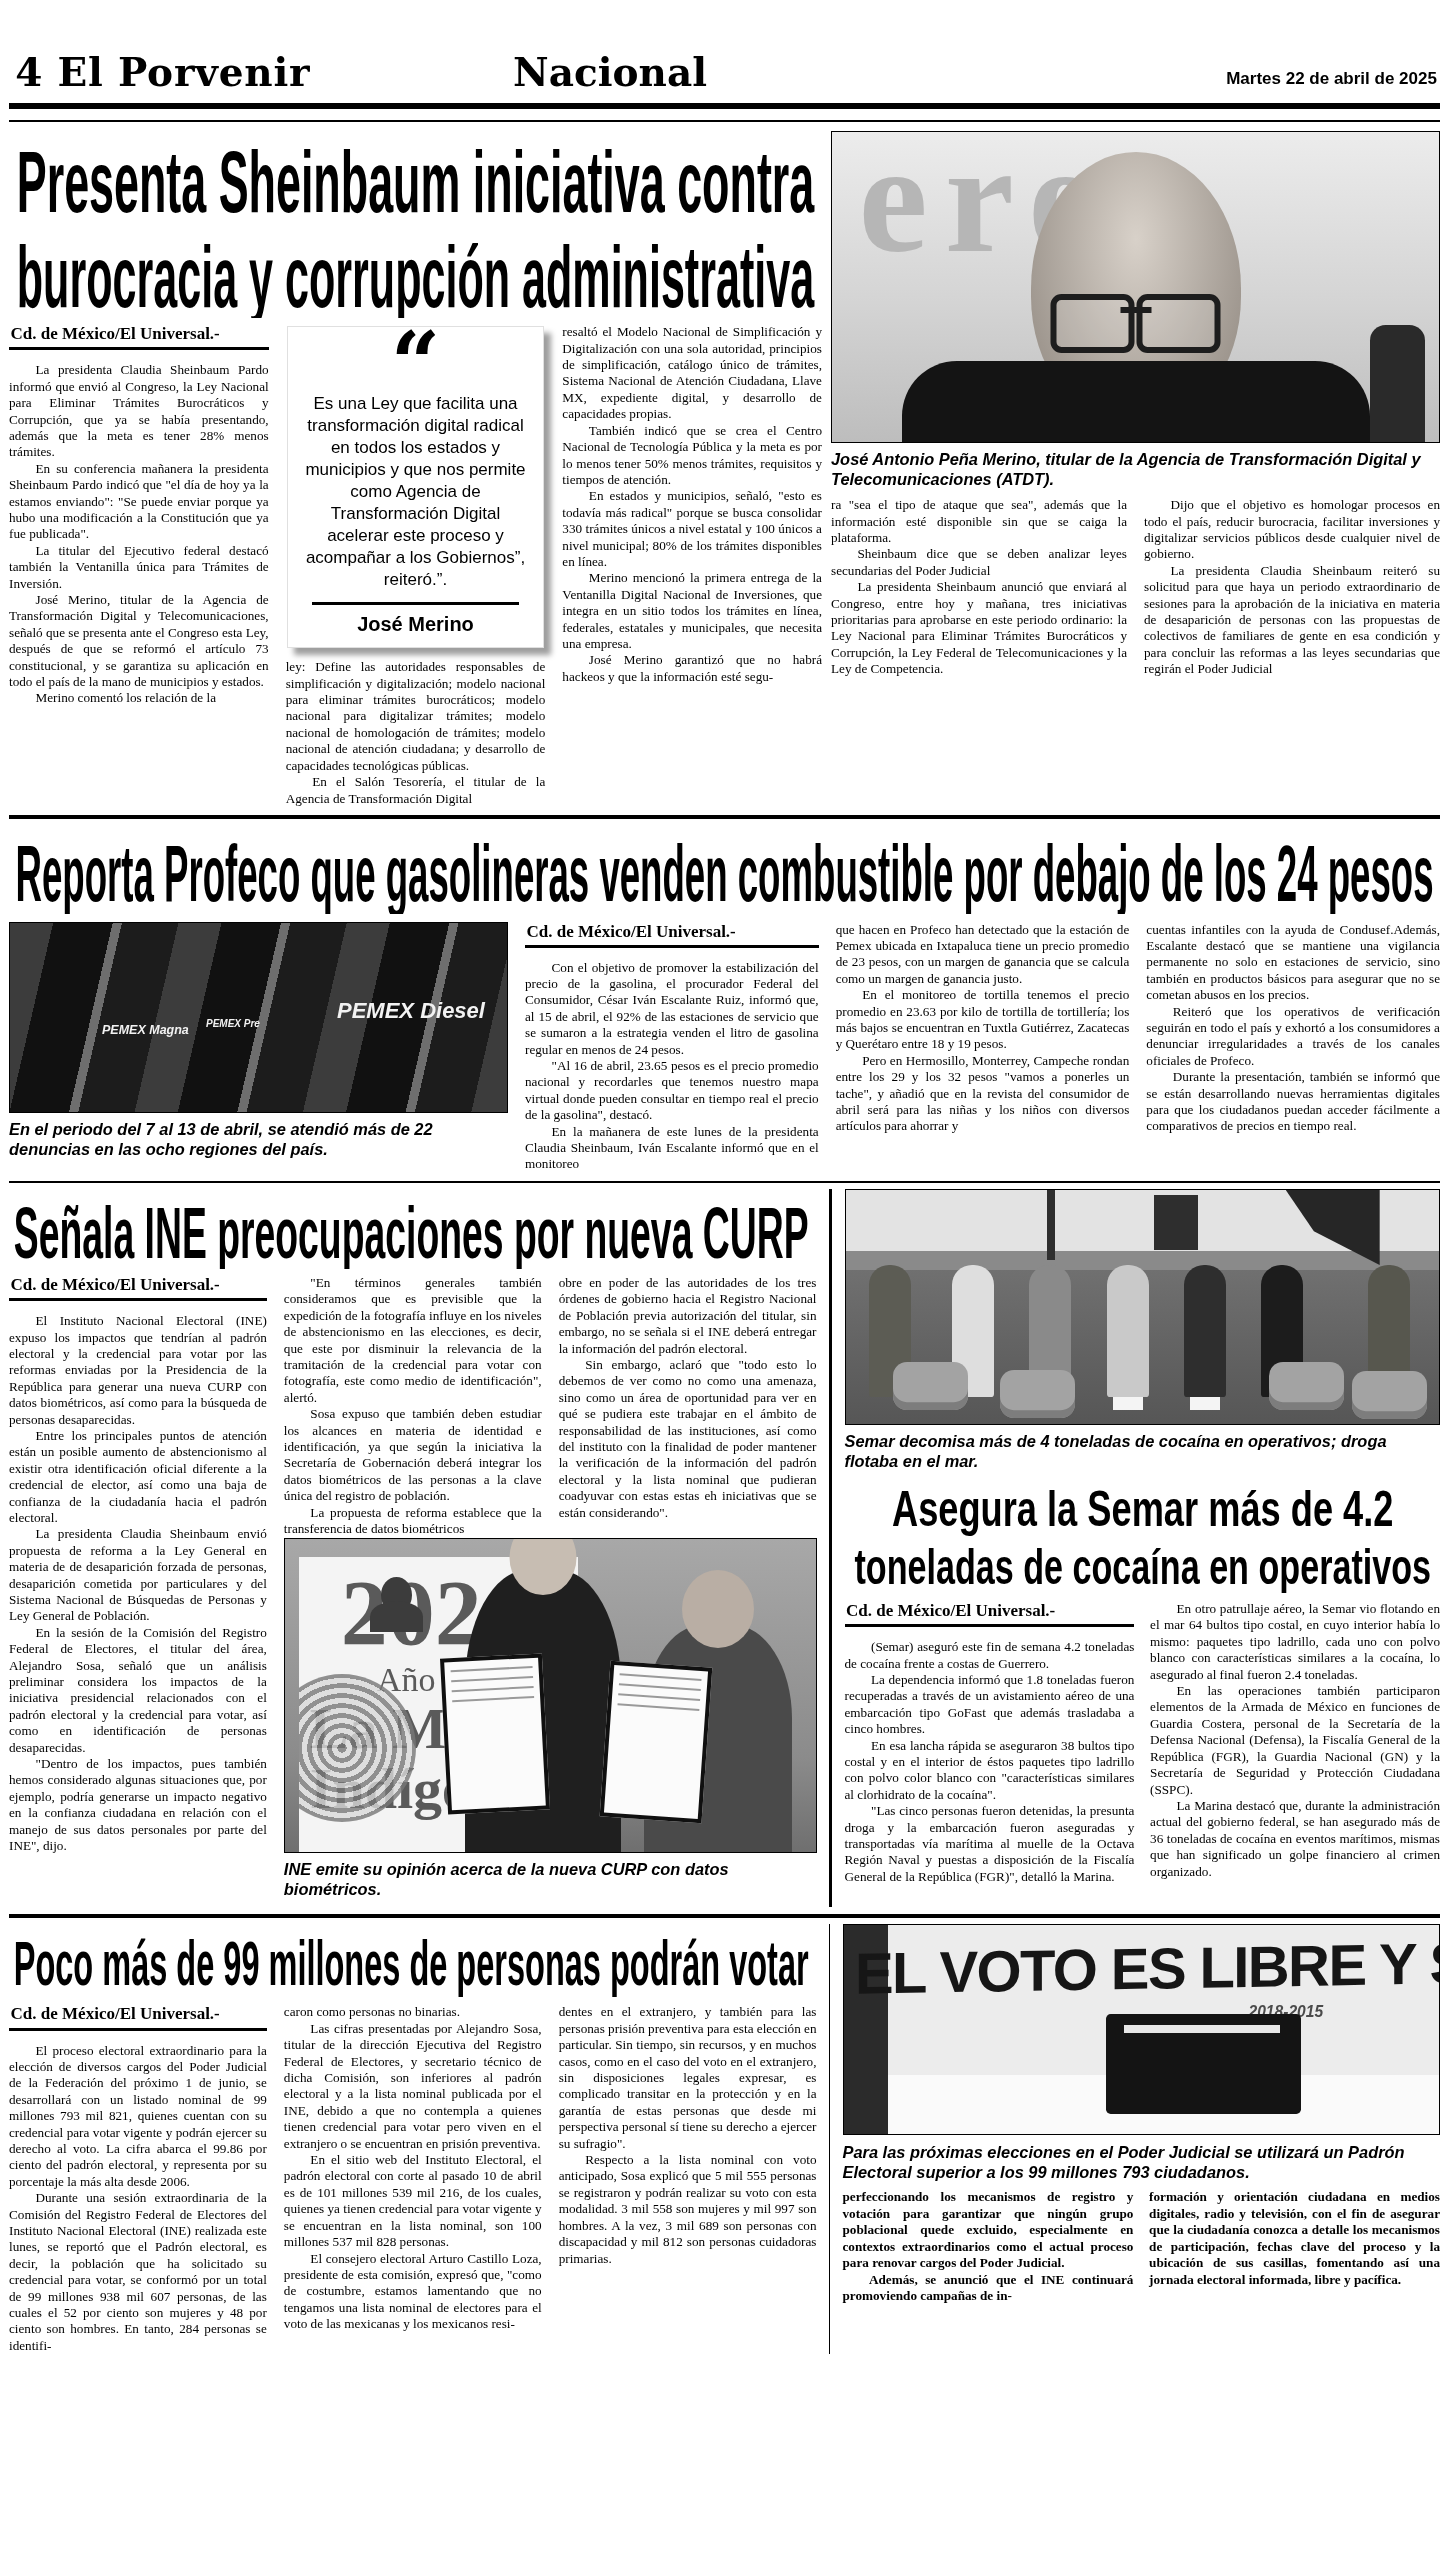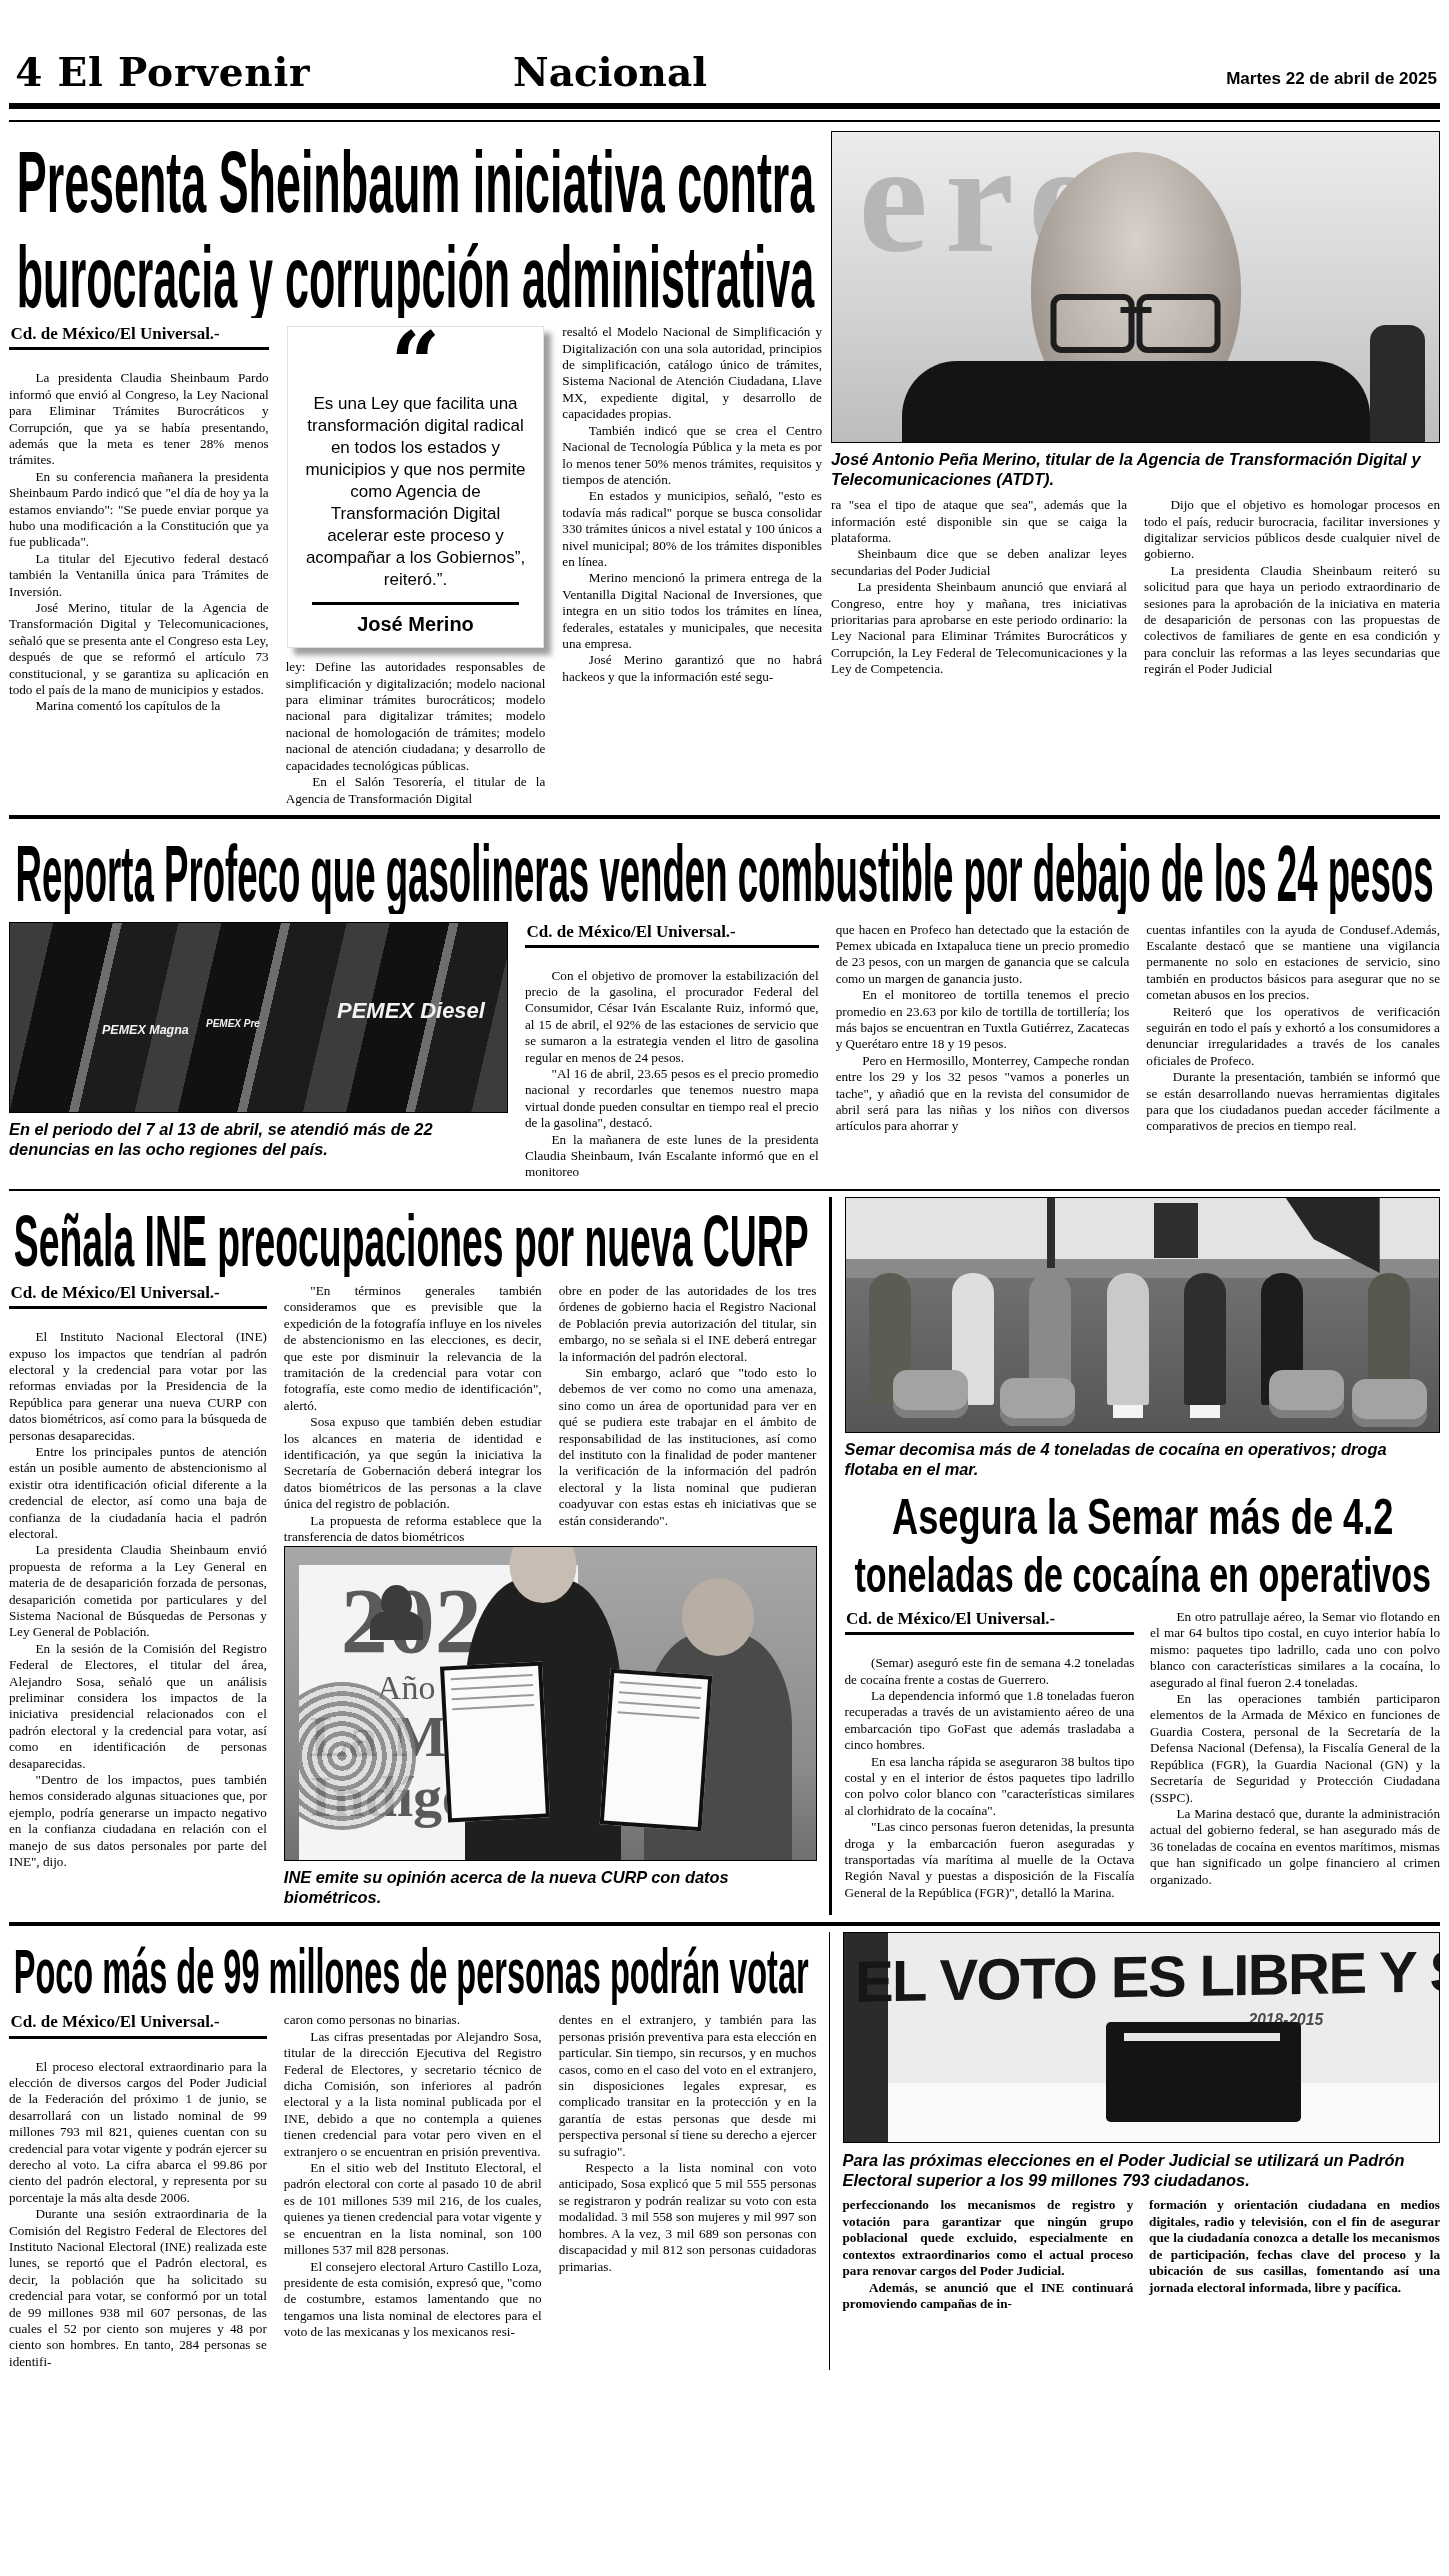--- a/index.html
+++ b/index.html
@@ -15,21 +15,21 @@
   .issue-date{position:absolute;right:3.1px;bottom:6.2px;font-family:"Liberation Sans",sans-serif;
     font-weight:bold;font-size:17px;}
   .rule2{height:11px;border-top:6.2px solid #000;border-bottom:2.3px solid #000;margin-top:7.8px;}
   .rule-mid{height:0;border-top:4.7px solid #000;margin:7.8px 0 6.2px;}
   .rule-thin{height:0;border-top:2.3px solid #000;margin:7.8px 0 6.2px;}
   
   svg.hl{display:block;width:100%;height:auto;}
   svg.hl text{font-family:"Liberation Sans",sans-serif;font-weight:900;fill:#000;}
   
   .dateline{display:block;font-weight:bold;font-size:17px;border-bottom:3.1px solid #000;
-    padding:0 0 3.1px 1.6px;margin-bottom:20px;}
+    padding:0 0 3.1px 1.6px;margin-bottom:12px;}
   .colrow{display:grid;column-gap:17px;}
   .c3{grid-template-columns:repeat(3,1fr);}
   .c2{grid-template-columns:repeat(2,1fr);}
   .body-col p{margin:0;font-size:13.2px;line-height:16.4px;text-align:justify;text-indent:26.5px;}
   .body-col p.cont{text-indent:0;}
   
   .photo{position:relative;overflow:hidden;border:1.6px solid #000;background:#cfcfcf;}
   .caption{font-family:"Liberation Sans",sans-serif;font-weight:bold;font-style:italic;
     font-size:16.4px;line-height:20px;margin:6.2px 0 7.8px;}
   
@@ -136,21 +136,21 @@
         <text x="10" y="226" font-size="112" textLength="1024" lengthAdjust="spacingAndGlyphs">burocracia y corrupción administrativa</text>
       </svg>
       <div class="colrow c3" style="margin-top:6.2px;">
         <div class="body-col">
           <span class="dateline">Cd. de México/El Universal.-</span>
           <div>
               <p>La presidenta Claudia Sheinbaum Pardo informó que envió al Congreso, la Ley Nacional para Eliminar Trámites Burocráticos y Corrupción, que ya se había presentando, además que la meta es tener 28% menos trámites.</p>
               <p>En su conferencia mañanera la presidenta Sheinbaum Pardo indicó que "el día de hoy ya la estamos enviando": "Se puede enviar porque ya hubo una modificación a la Constitución que ya fue publicada".</p>
               <p>La titular del Ejecutivo federal destacó también la Ventanilla única para Trámites de Inversión.</p>
               <p>José Merino, titular de la Agencia de Transformación Digital y Telecomunicaciones, señaló que se presenta ante el Congreso esta Ley, después de que se reformó el artículo 73 constitucional, y se garantiza su aplicación en todo el país de la mano de municipios y estados.</p>
-              <p>Marina comentó los capítulos de la</p>
+              <p>Merino comentó los relación de la</p>
             </div>
         </div>
         <div class="body-col">
           <div class="quote-card">
             <div class="q-mark">“</div>
             <div class="q-text">Es una Ley que facilita una transformación digital radical en todos los estados y municipios y que nos permite como Agencia de Transformación Digital acelerar este proceso y acompañar a los Gobiernos”, reiteró.”.</div>
             <div class="q-rule"></div>
             <div class="q-author">José Merino</div>
           </div>
           <p class="cont">ley: Define las autoridades responsables de simplificación y digitalización; modelo nacional para eliminar trámites burocráticos; modelo nacional para digitalizar trámites; modelo nacional de homologación de trámites; modelo nacional de atención ciudadana; y desarrollo de capacidades tecnológicas públicas.</p>

